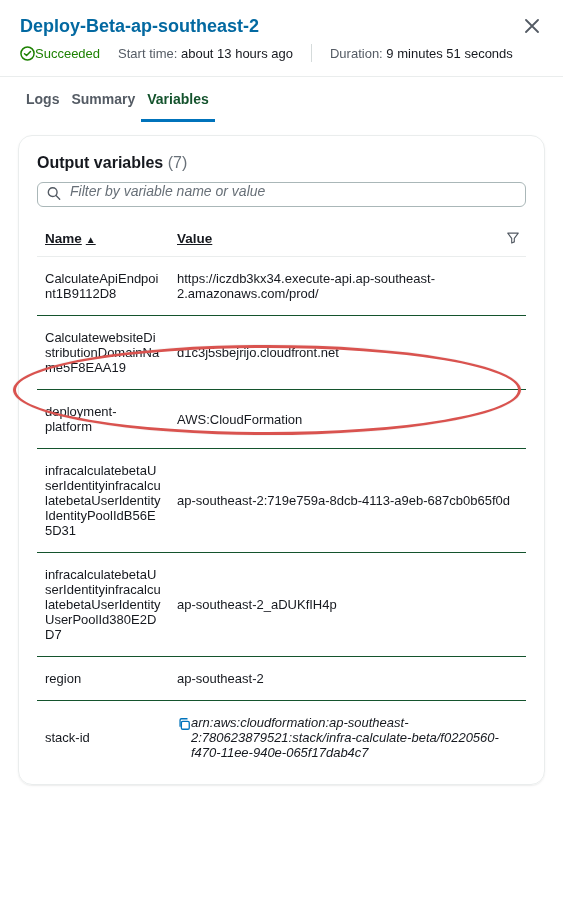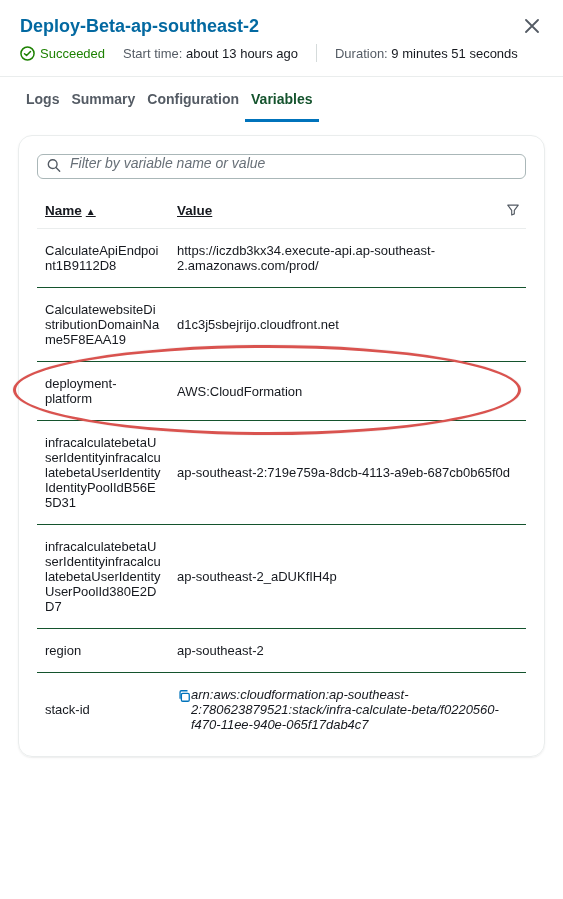--- a/index.html
+++ b/index.html
@@ -34,21 +34,20 @@
     display: flex;
     align-items: center;
     gap: 18px;
     margin-top: 6px;
     font-size: 13px;
     color: #545b64;
   }
   .status {
     display: flex;
     align-items: center;
-    gap: 5px;
     color: #1d8102;
     font-weight: 500;
   }
   .status svg { flex-shrink: 0; }
   .divider-v {
     width: 1px;
     height: 18px;
     background: #d5dbdb;
   }
   .meta-item .lbl { color: #545b64; }
@@ -207,25 +206,28 @@
       <span class="lbl">Duration:</span>
       <span class="val">9 minutes 51 seconds</span>
     </div>
   </div>
 </div>
 <div class="divider-h"></div>
 
 <div class="tabs">
   <div class="tab">Logs</div>
   <div class="tab">Summary</div>
-  <div class="tab">Configuration</div>
   <div class="tab active">Variables</div>
 </div>
 
 <div class="card">
+  <div class="card-title">
+    <span>Output variables</span>
+    <span class="count">(7)</span>
+  </div>
 
   <div class="filter-wrap">
     <span class="filter-icon">
       <svg width="14" height="14" viewBox="0 0 16 16">
           <circle cx="6.5" cy="6.5" r="5" stroke="#545b64" stroke-width="1.6" fill="none"></circle>
           <line x1="10.3" y1="10.3" x2="14.5" y2="14.5" stroke="#545b64" stroke-width="1.6" stroke-linecap="round"></line>
         </svg>
     </span>
     <input class="filter-input" type="text" placeholder="Filter by variable name or value" style="">
   </div>

